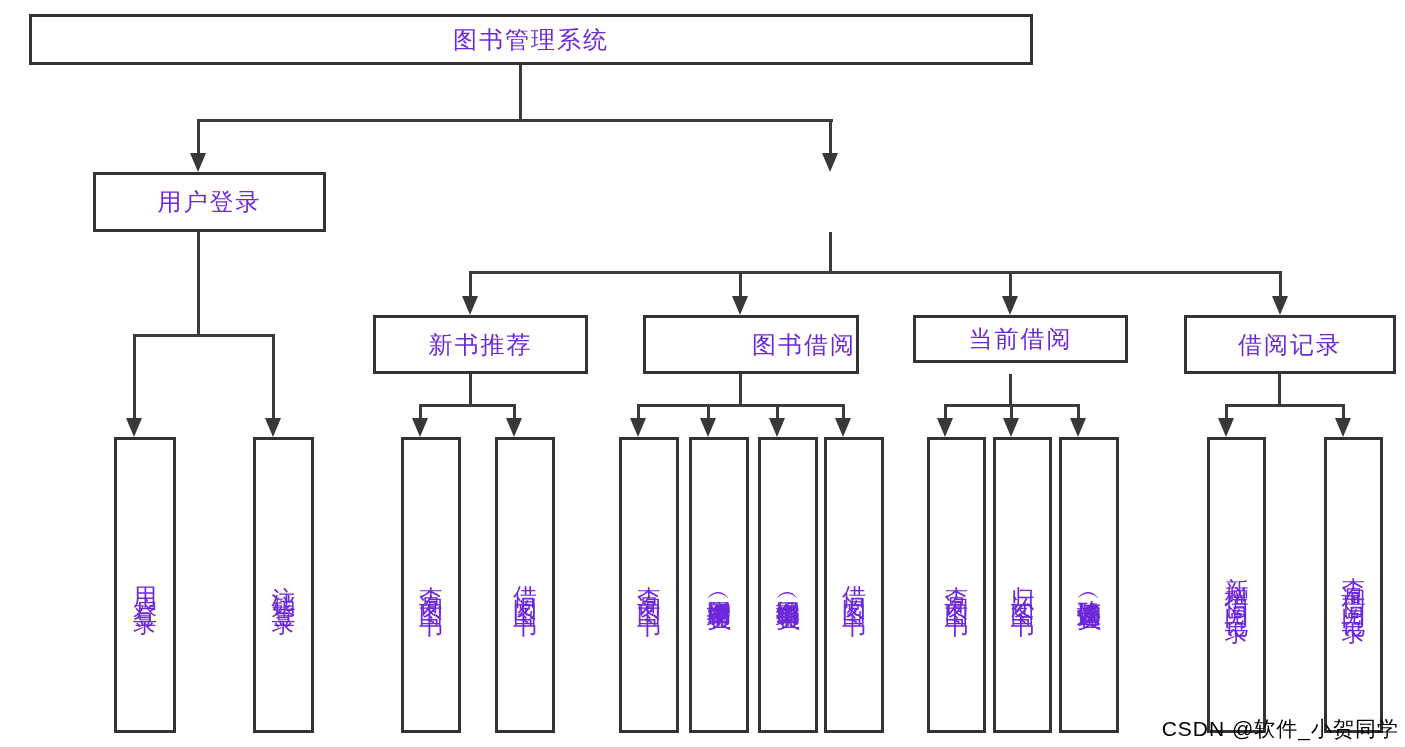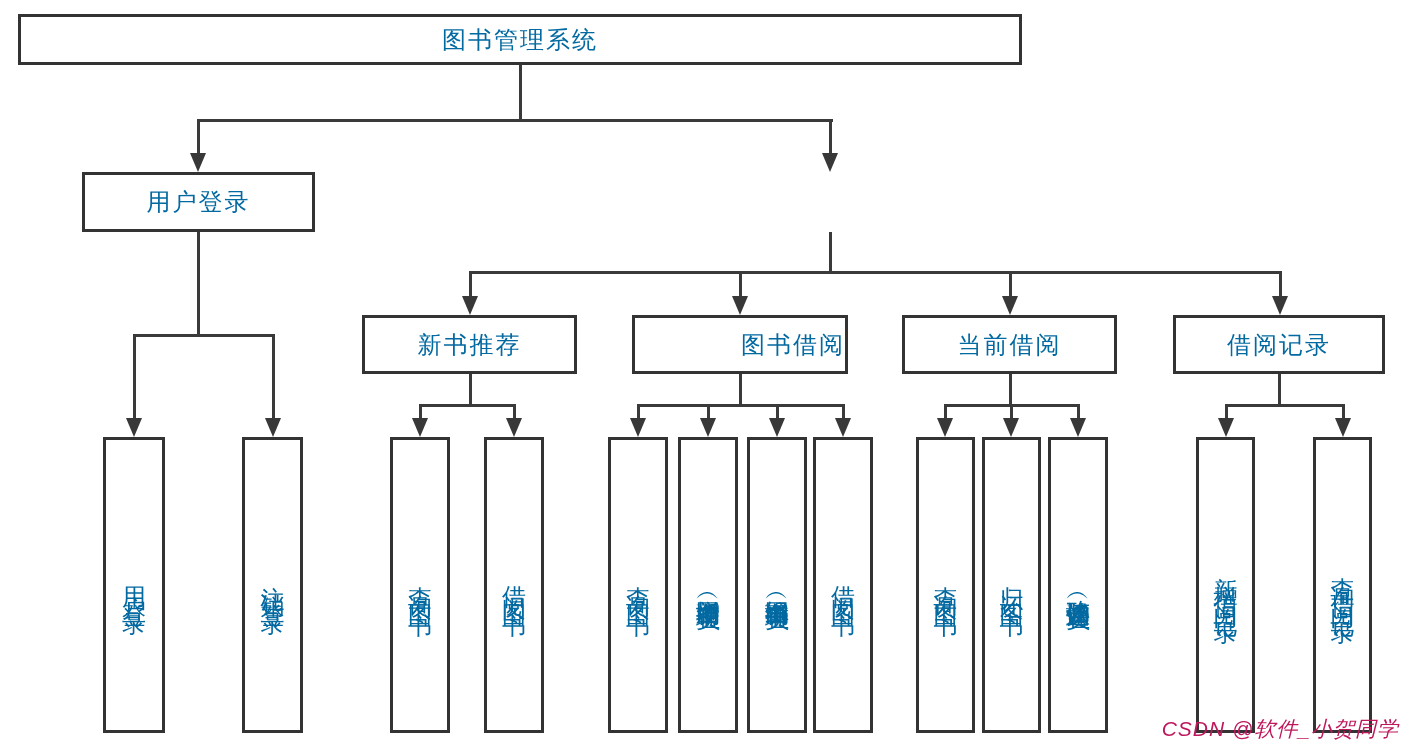--- a/index.html
+++ b/index.html
@@ -3,21 +3,21 @@
 <meta charset="utf-8">
 <style>
   html,body{margin:0;padding:0;background:#ffffff;}
   .canvas{
     position:relative;width:1405px;height:747px;background:#ffffff;overflow:hidden;
     font-family:"Liberation Sans","DejaVu Sans",sans-serif;
   }
   .box{
     position:absolute;background:#ffffff;border:3px solid #333333;box-sizing:border-box;
     display:flex;align-items:center;justify-content:center;
-    color:#0369a1;font-size:24px;font-weight:500;letter-spacing:2px;z-index:2;
+    color:#6d28d9;font-size:24px;font-weight:500;letter-spacing:2px;z-index:2;margin-left:11px;
   }
   .vbox span{
     writing-mode:vertical-rl;text-orientation:mixed;letter-spacing:9px;
     display:block;max-height:280px;
   }
   .vbox.tight span{letter-spacing:1px;}
   .vline,.hline{position:absolute;background:#3a3a3a;z-index:1;}
   .arrow{
     position:absolute;width:0;height:0;z-index:1;
     border-left:8px solid transparent;border-right:8px solid transparent;
@@ -40,21 +40,21 @@
   <div class="box" style="left:82px;top:172px;width:233px;height:60px;">
     <span>用户登录</span>
   </div>
 
   <div class="box" style="left:362px;top:315px;width:215px;height:59px;">
     <span>新书推荐</span>
   </div>
   <div class="box" style="left:632px;top:315px;width:216px;height:59px;justify-content:flex-end;">
     <span>图书借阅</span>
   </div>
-  <div class="box" style="left:902px;top:315px;width:215px;height:59px;">
+  <div class="box" style="left:902px;top:315px;width:215px;height:48px;">
     <span>当前借阅</span>
   </div>
   <div class="box" style="left:1173px;top:315px;width:212px;height:59px;">
     <span>借阅记录</span>
   </div>
 
   <div class="box vbox" style="left:103px;top:437px;width:62px;height:296px;">
     <span>用户登录</span>
   </div>
   <div class="box vbox" style="left:242px;top:437px;width:61px;height:296px;">
@@ -91,21 +91,21 @@
     <span>确认归还（管理员）</span>
   </div>
 
   <div class="box vbox" style="left:1196px;top:437px;width:59px;height:296px;">
     <span>新增借阅记录</span>
   </div>
   <div class="box vbox" style="left:1313px;top:437px;width:59px;height:296px;">
     <span>查询借阅记录</span>
   </div>
 
-  <div class="watermark" style="color: #be185d; font-style: italic;">CSDN @软件_小贺同学</div>
+  <div class="watermark" style="color: #000000;">CSDN @软件_小贺同学</div>
 
 <div class="vline" style="left: 519px; top: 65px; width: 3px; height: 56px;"></div>
     <div class="hline" style="left: 197px; top: 119px; width: 636px; height: 3px;"></div>
     <div class="vline" style="left: 197px; top: 119px; width: 3px; height: 36px;"></div>
     <div class="arrow" style="left: 190px; top: 153px;"></div>
     <div class="vline" style="left: 829px; top: 119px; width: 3px; height: 36px;"></div>
     <div class="arrow" style="left: 822px; top: 153px;"></div>
     <div class="vline" style="left: 197px; top: 232px; width: 3px; height: 105px;"></div>
     <div class="hline" style="left: 133px; top: 334px; width: 142px; height: 3px;"></div>
     <div class="vline" style="left: 133px; top: 334px; width: 3px; height: 86px;"></div>

